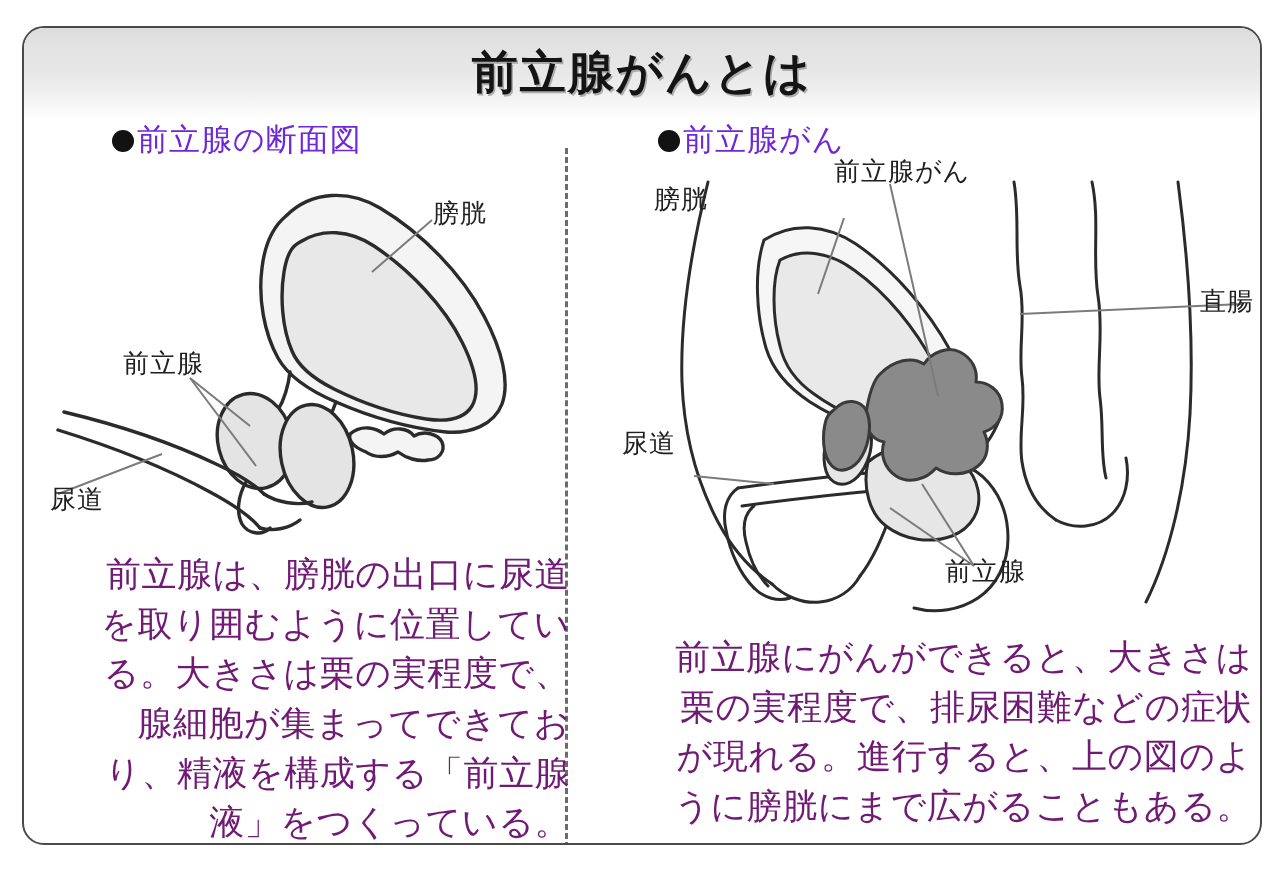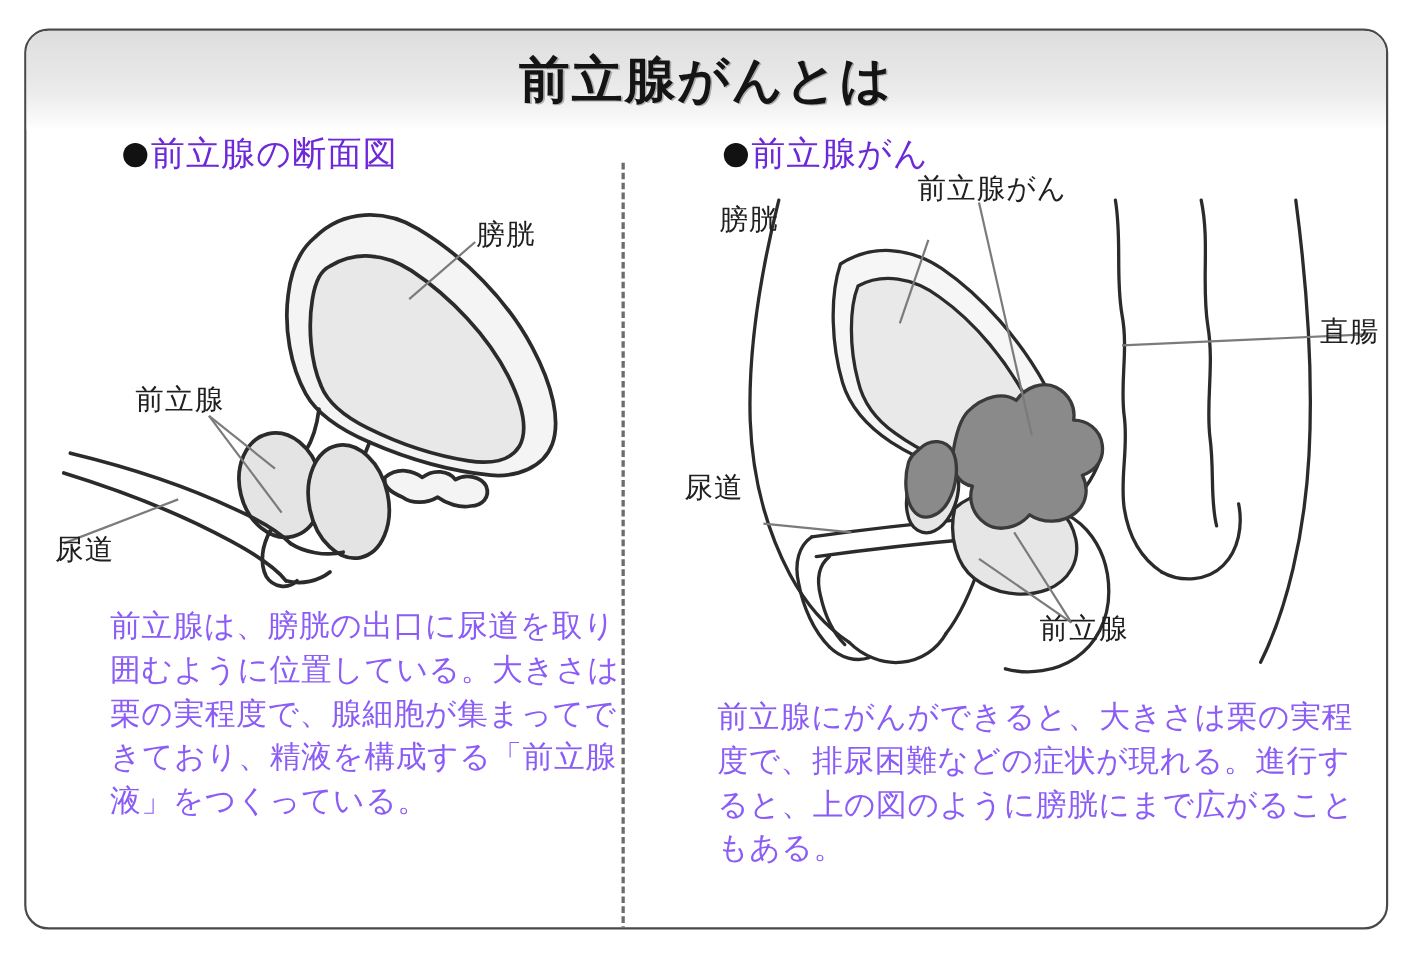--- a/index.html
+++ b/index.html
@@ -118,26 +118,26 @@
     font-size: 26px;
     color: #202020;
     white-space: nowrap;
     letter-spacing: 1px;
     line-height: 1;
   }
 
   
   .body-text {
     position: absolute;
-    font-size: 28px;
+    font-size: 35px;
     line-height: 1.42;
-    color: #8b5cf6;
+    color: #701a75;
     letter-spacing: 0.5px;
     white-space: pre-line;
-    text-align: left;
+    text-align: right;
   }
   #text-left  { left: 50px;  top: 425px; width: 470px; }
   #text-right { left: 30px;  top: 508px; width: 600px; }
 </style>
 </head>
 <body>
 
 <div id="page">
   <div id="frame">
 

